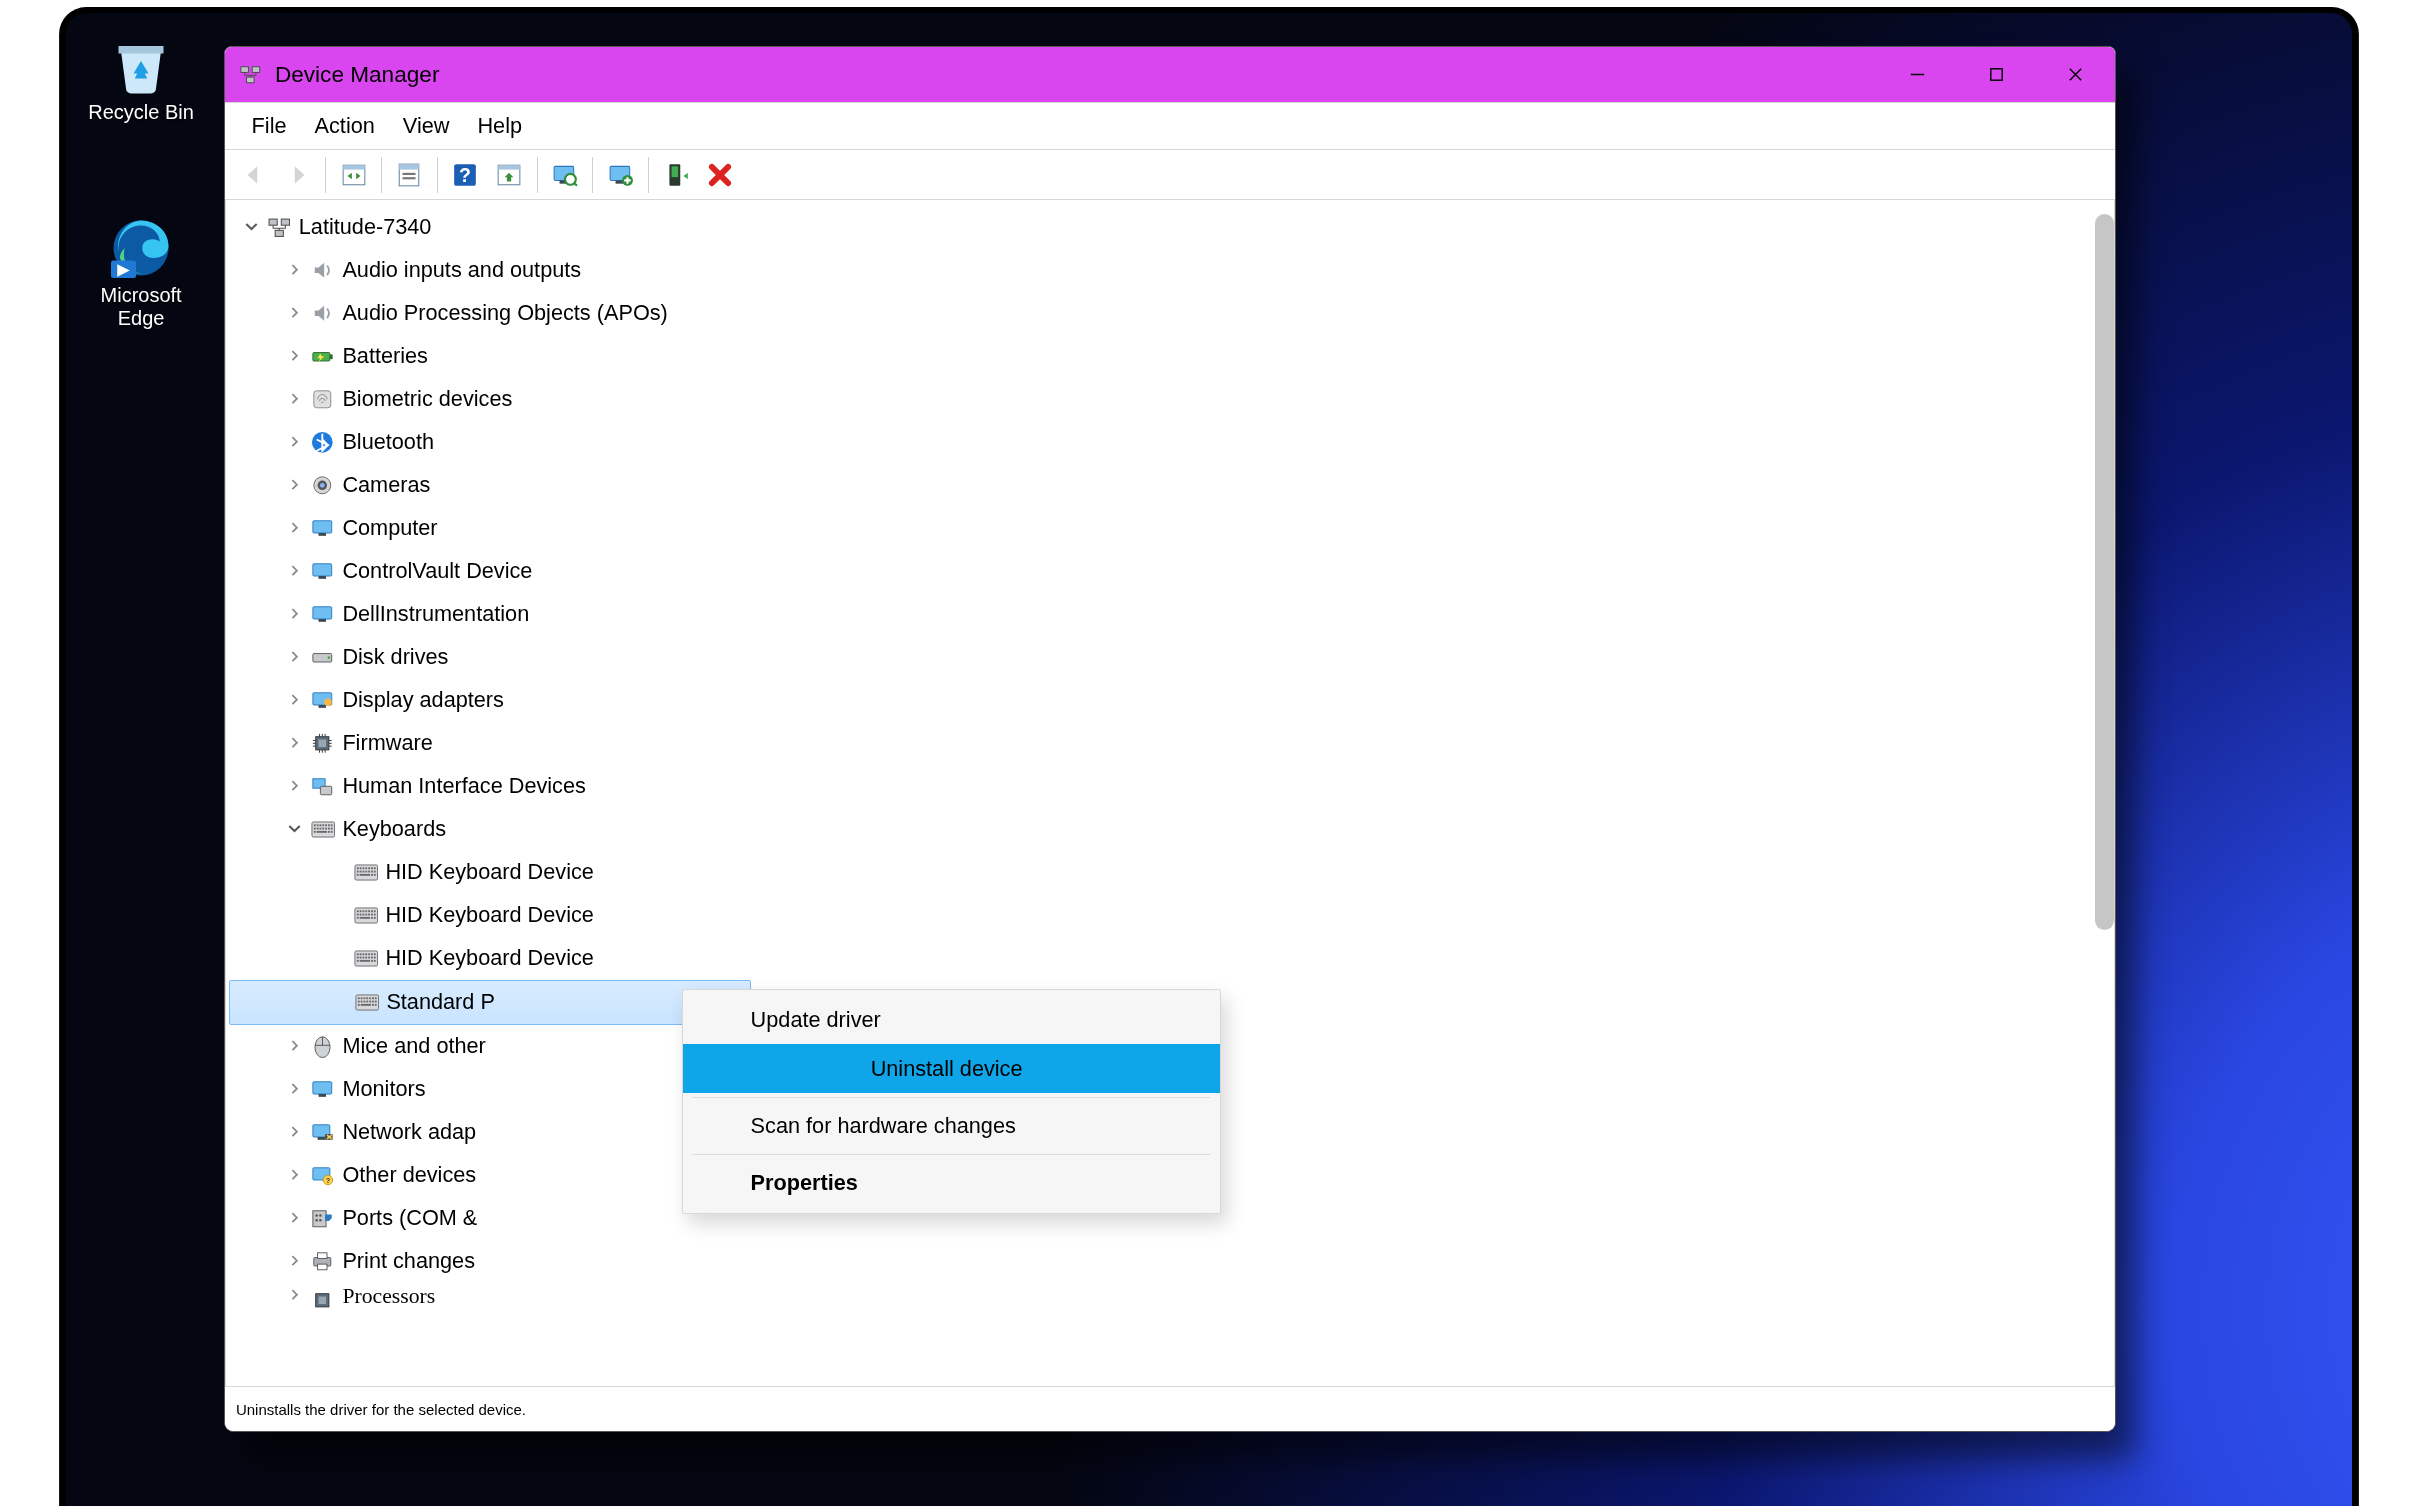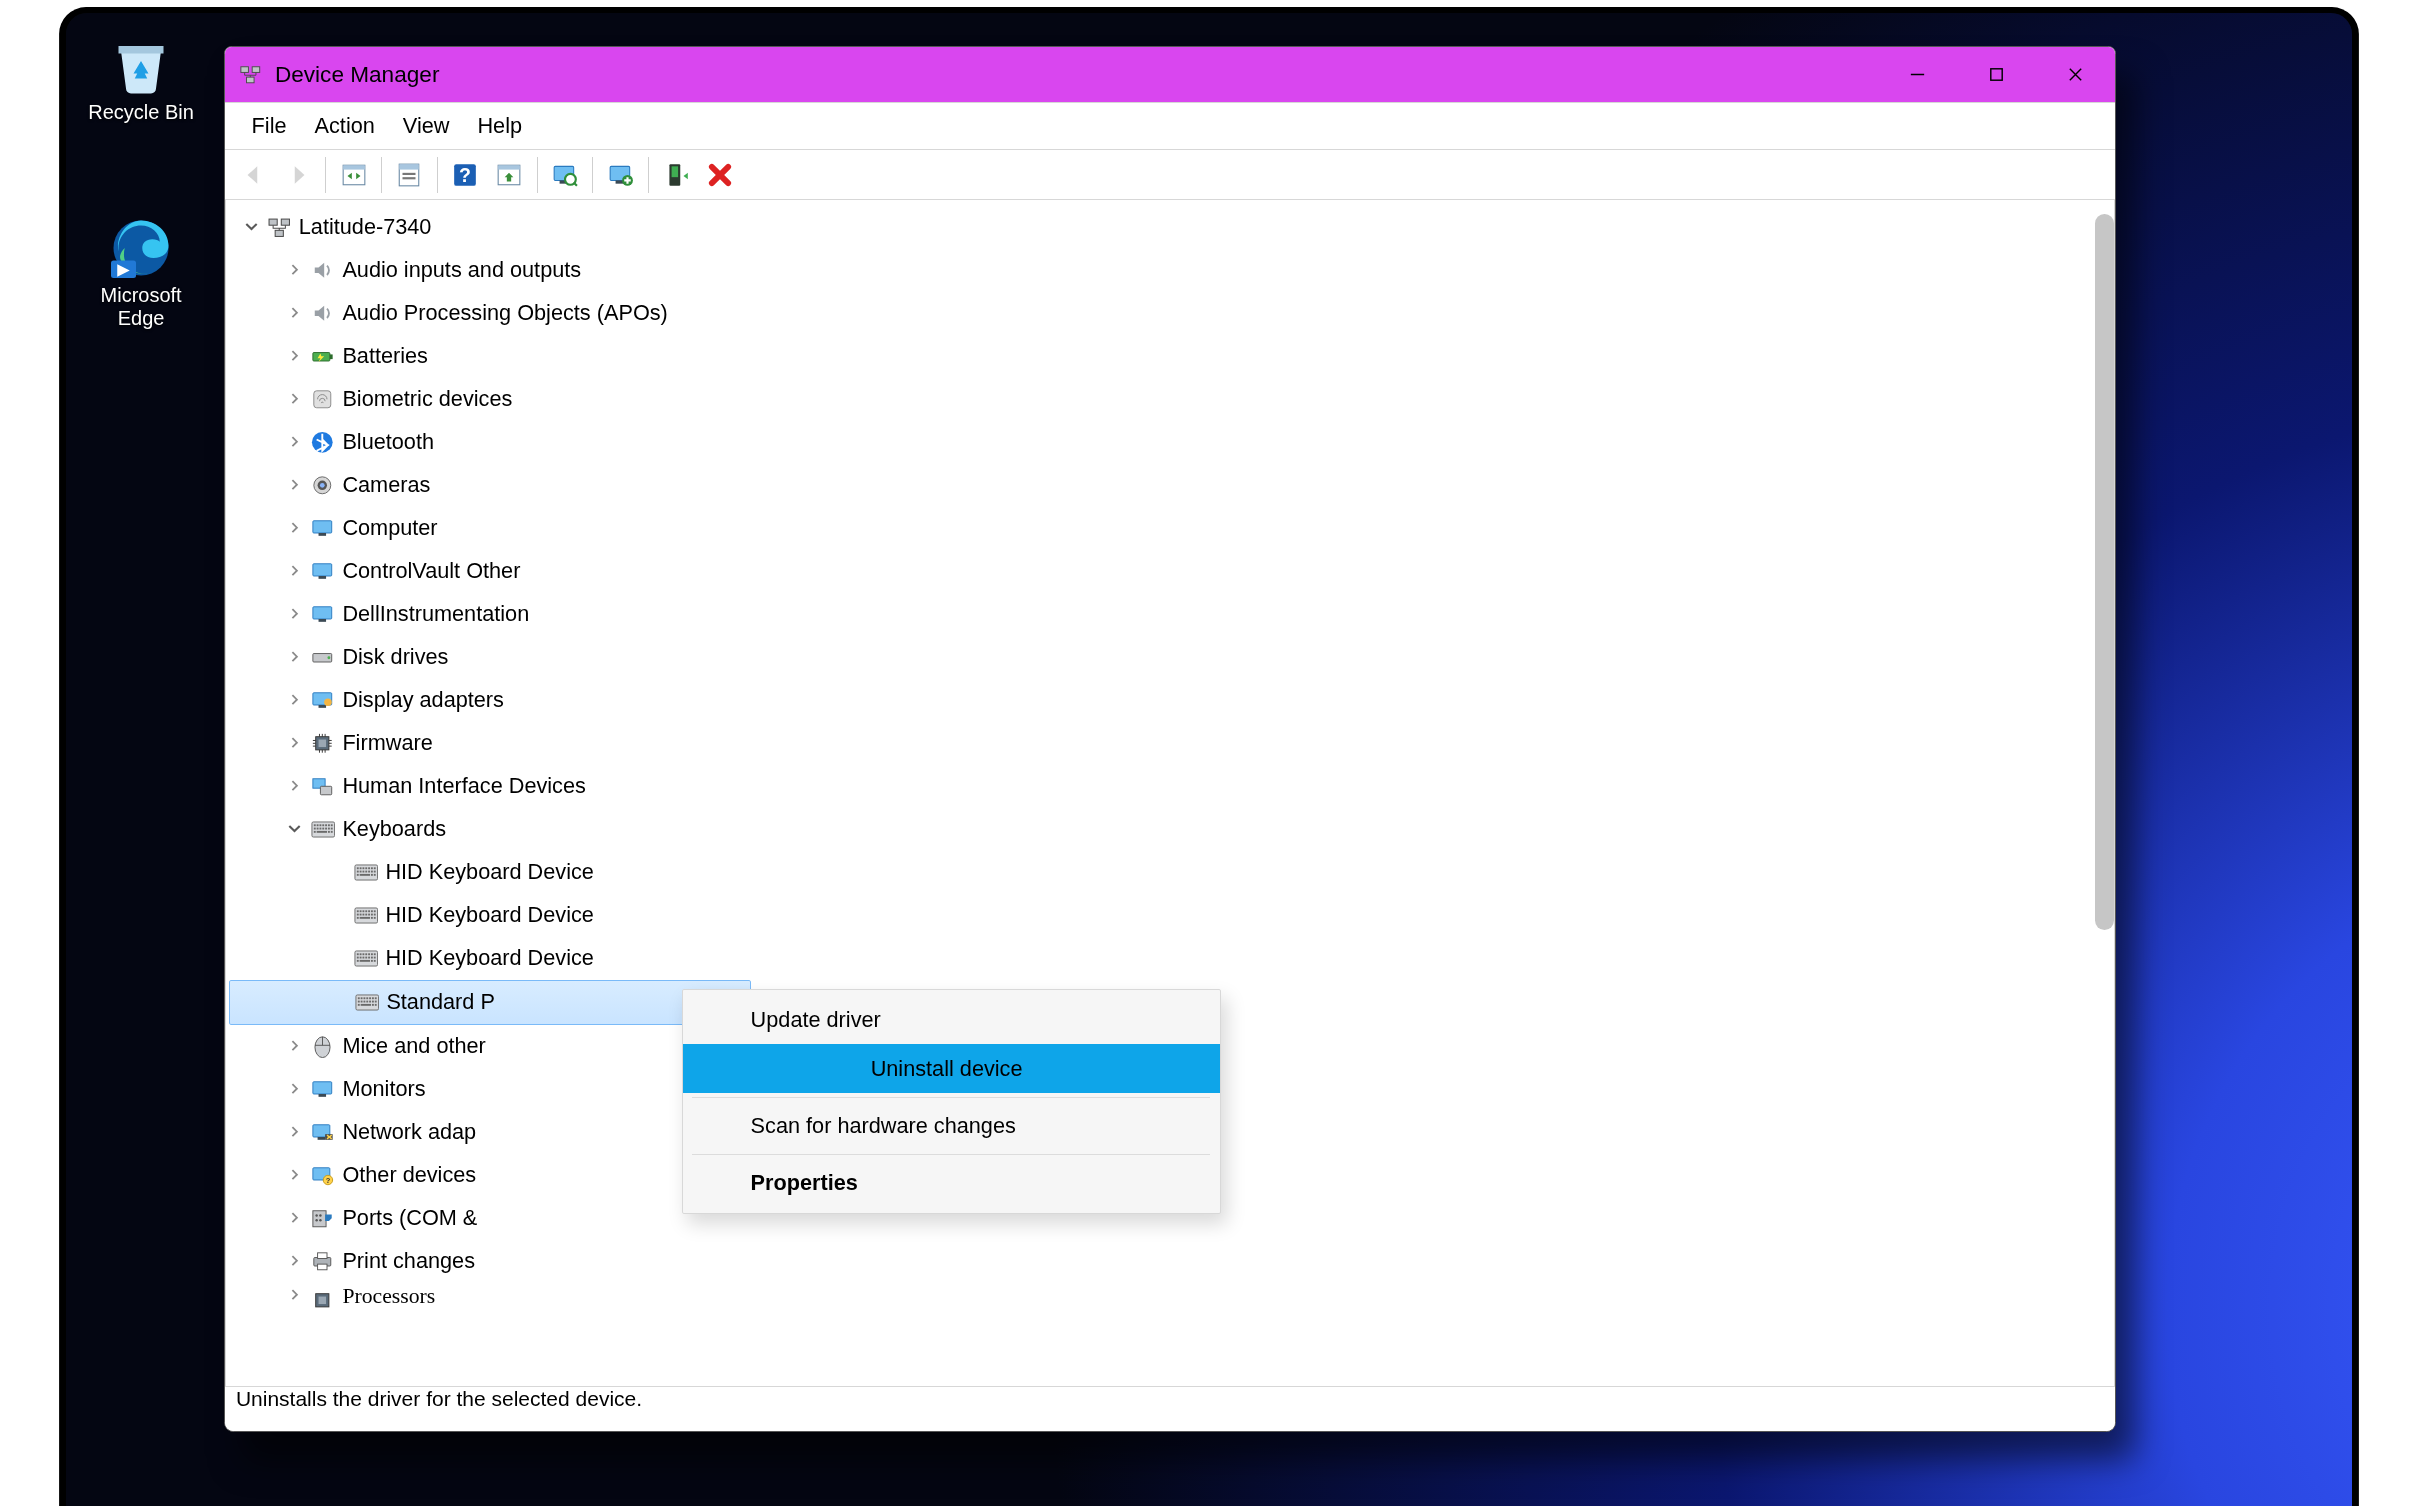--- a/index.html
+++ b/index.html
@@ -105,21 +105,21 @@
     font-size:21.7px;padding:5.6px 0;min-width:537px;
   }
   .ctxmenu .ci{padding:11.3px 77px 11.3px 68px;white-space:nowrap;}
   .ctxmenu .ci.hl{background:#0ea5e9;text-align:center;}
   .ctxmenu .ci.bold{font-weight:700;}
   .ctxmenu .csep{height:0.9px;background:#dcdcdc;margin:3.8px 9.4px;}
 
   
   .statusbar{
     height:44px;background:#fff;border-top:0.9px solid #d7d7d7;
-    display:flex;align-items:flex-start;font-size:21px;padding-left:11.3px;
+    display:flex;align-items:center;font-size:15px;padding-left:11.3px;
   }
 
 </style>
 </head>
 <body>
 
 <div class="frame">
   <div class="inner">
     <div class="desktop">
 
@@ -360,21 +360,21 @@
               <div class="node indent-1" style="">
     <span class="disc"><svg width="11.3" height="11.3" viewBox="0 0 10 10">
                     <path fill="none" stroke="#8a8a8a" stroke-width="1.6" d="M3 1l4 4-4 4"></path>
                   </svg></span>
     <span class="nicon">
                   <svg width="22.6" height="22.6" viewBox="0 0 24 24">
                     <rect x="2" y="4" width="20" height="13" rx="1" fill="#6fbef2" stroke="#2a7abf"></rect>
                     <rect x="8" y="17" width="8" height="3" fill="#3b4a55"></rect>
                   </svg>
                 </span>
-    <span class="label">ControlVault Other</span>
+    <span class="label">ControlVault Device</span>
   </div>
               <div class="node indent-1" style="">
     <span class="disc"><svg width="11.3" height="11.3" viewBox="0 0 10 10">
                     <path fill="none" stroke="#8a8a8a" stroke-width="1.6" d="M3 1l4 4-4 4"></path>
                   </svg></span>
     <span class="nicon">
                   <svg width="22.6" height="22.6" viewBox="0 0 24 24">
                     <rect x="2" y="4" width="20" height="13" rx="1" fill="#6fbef2" stroke="#2a7abf"></rect>
                     <rect x="8" y="17" width="8" height="3" fill="#3b4a55"></rect>
                   </svg>

